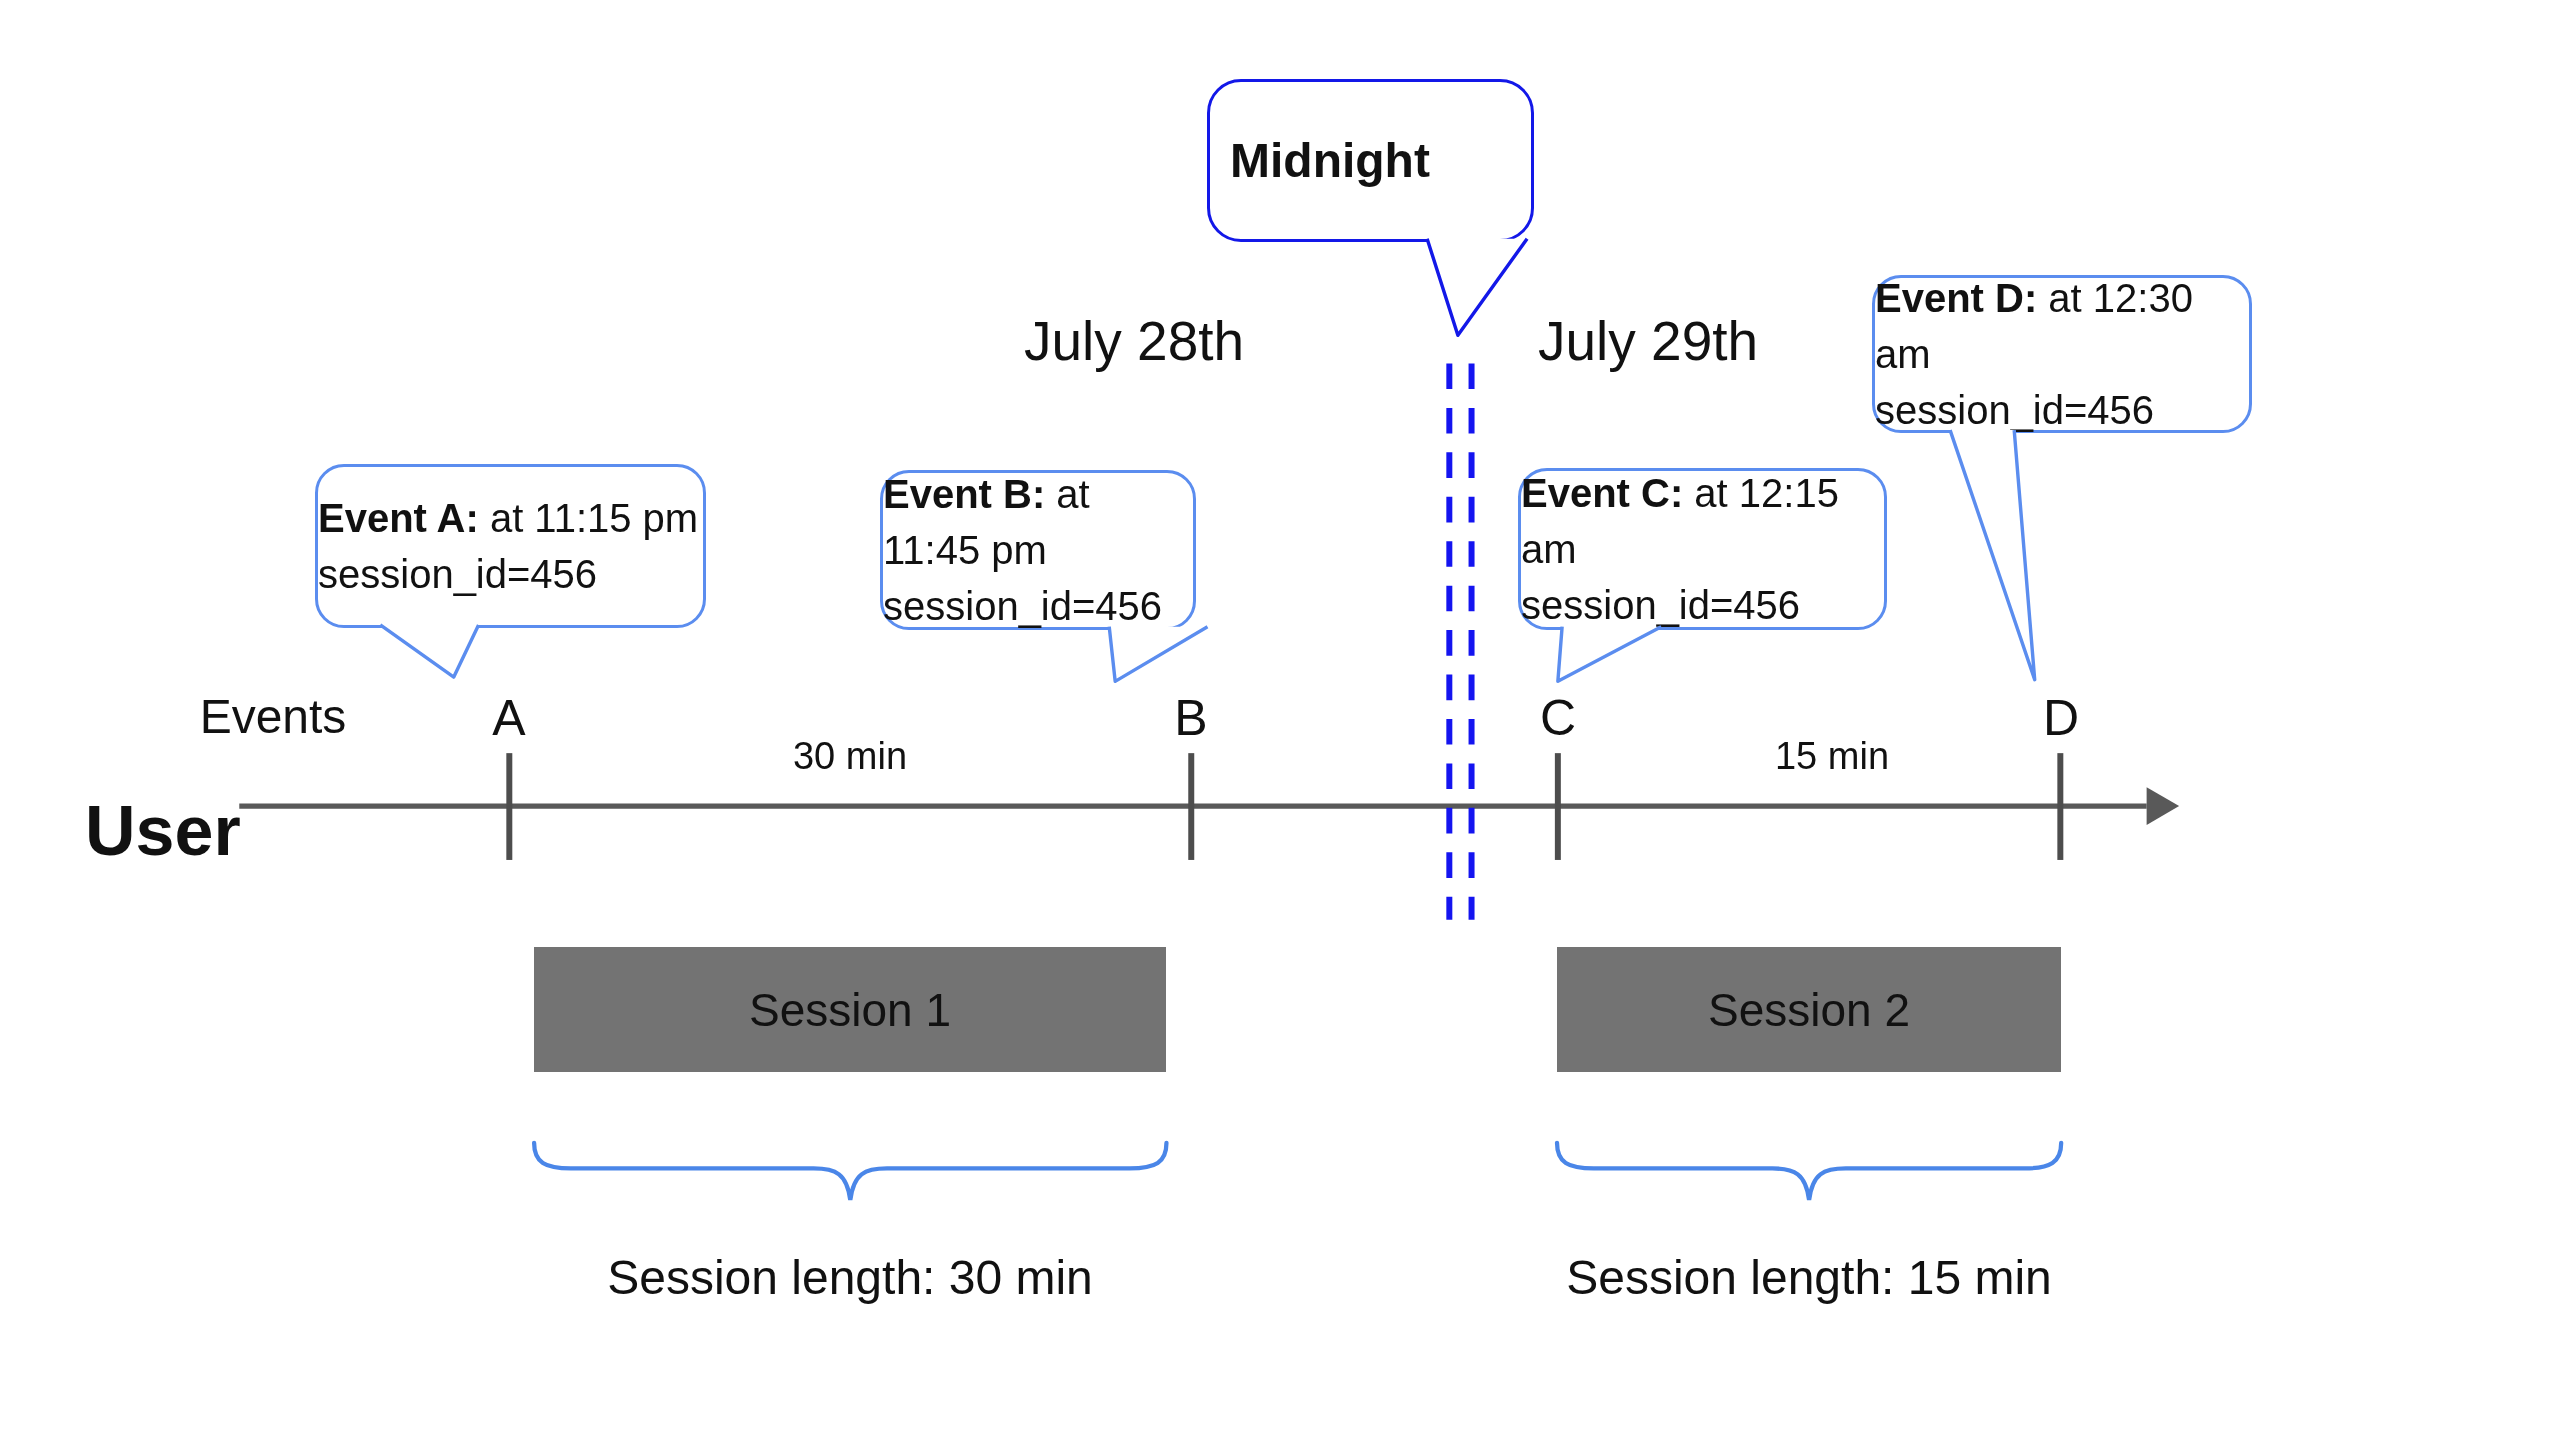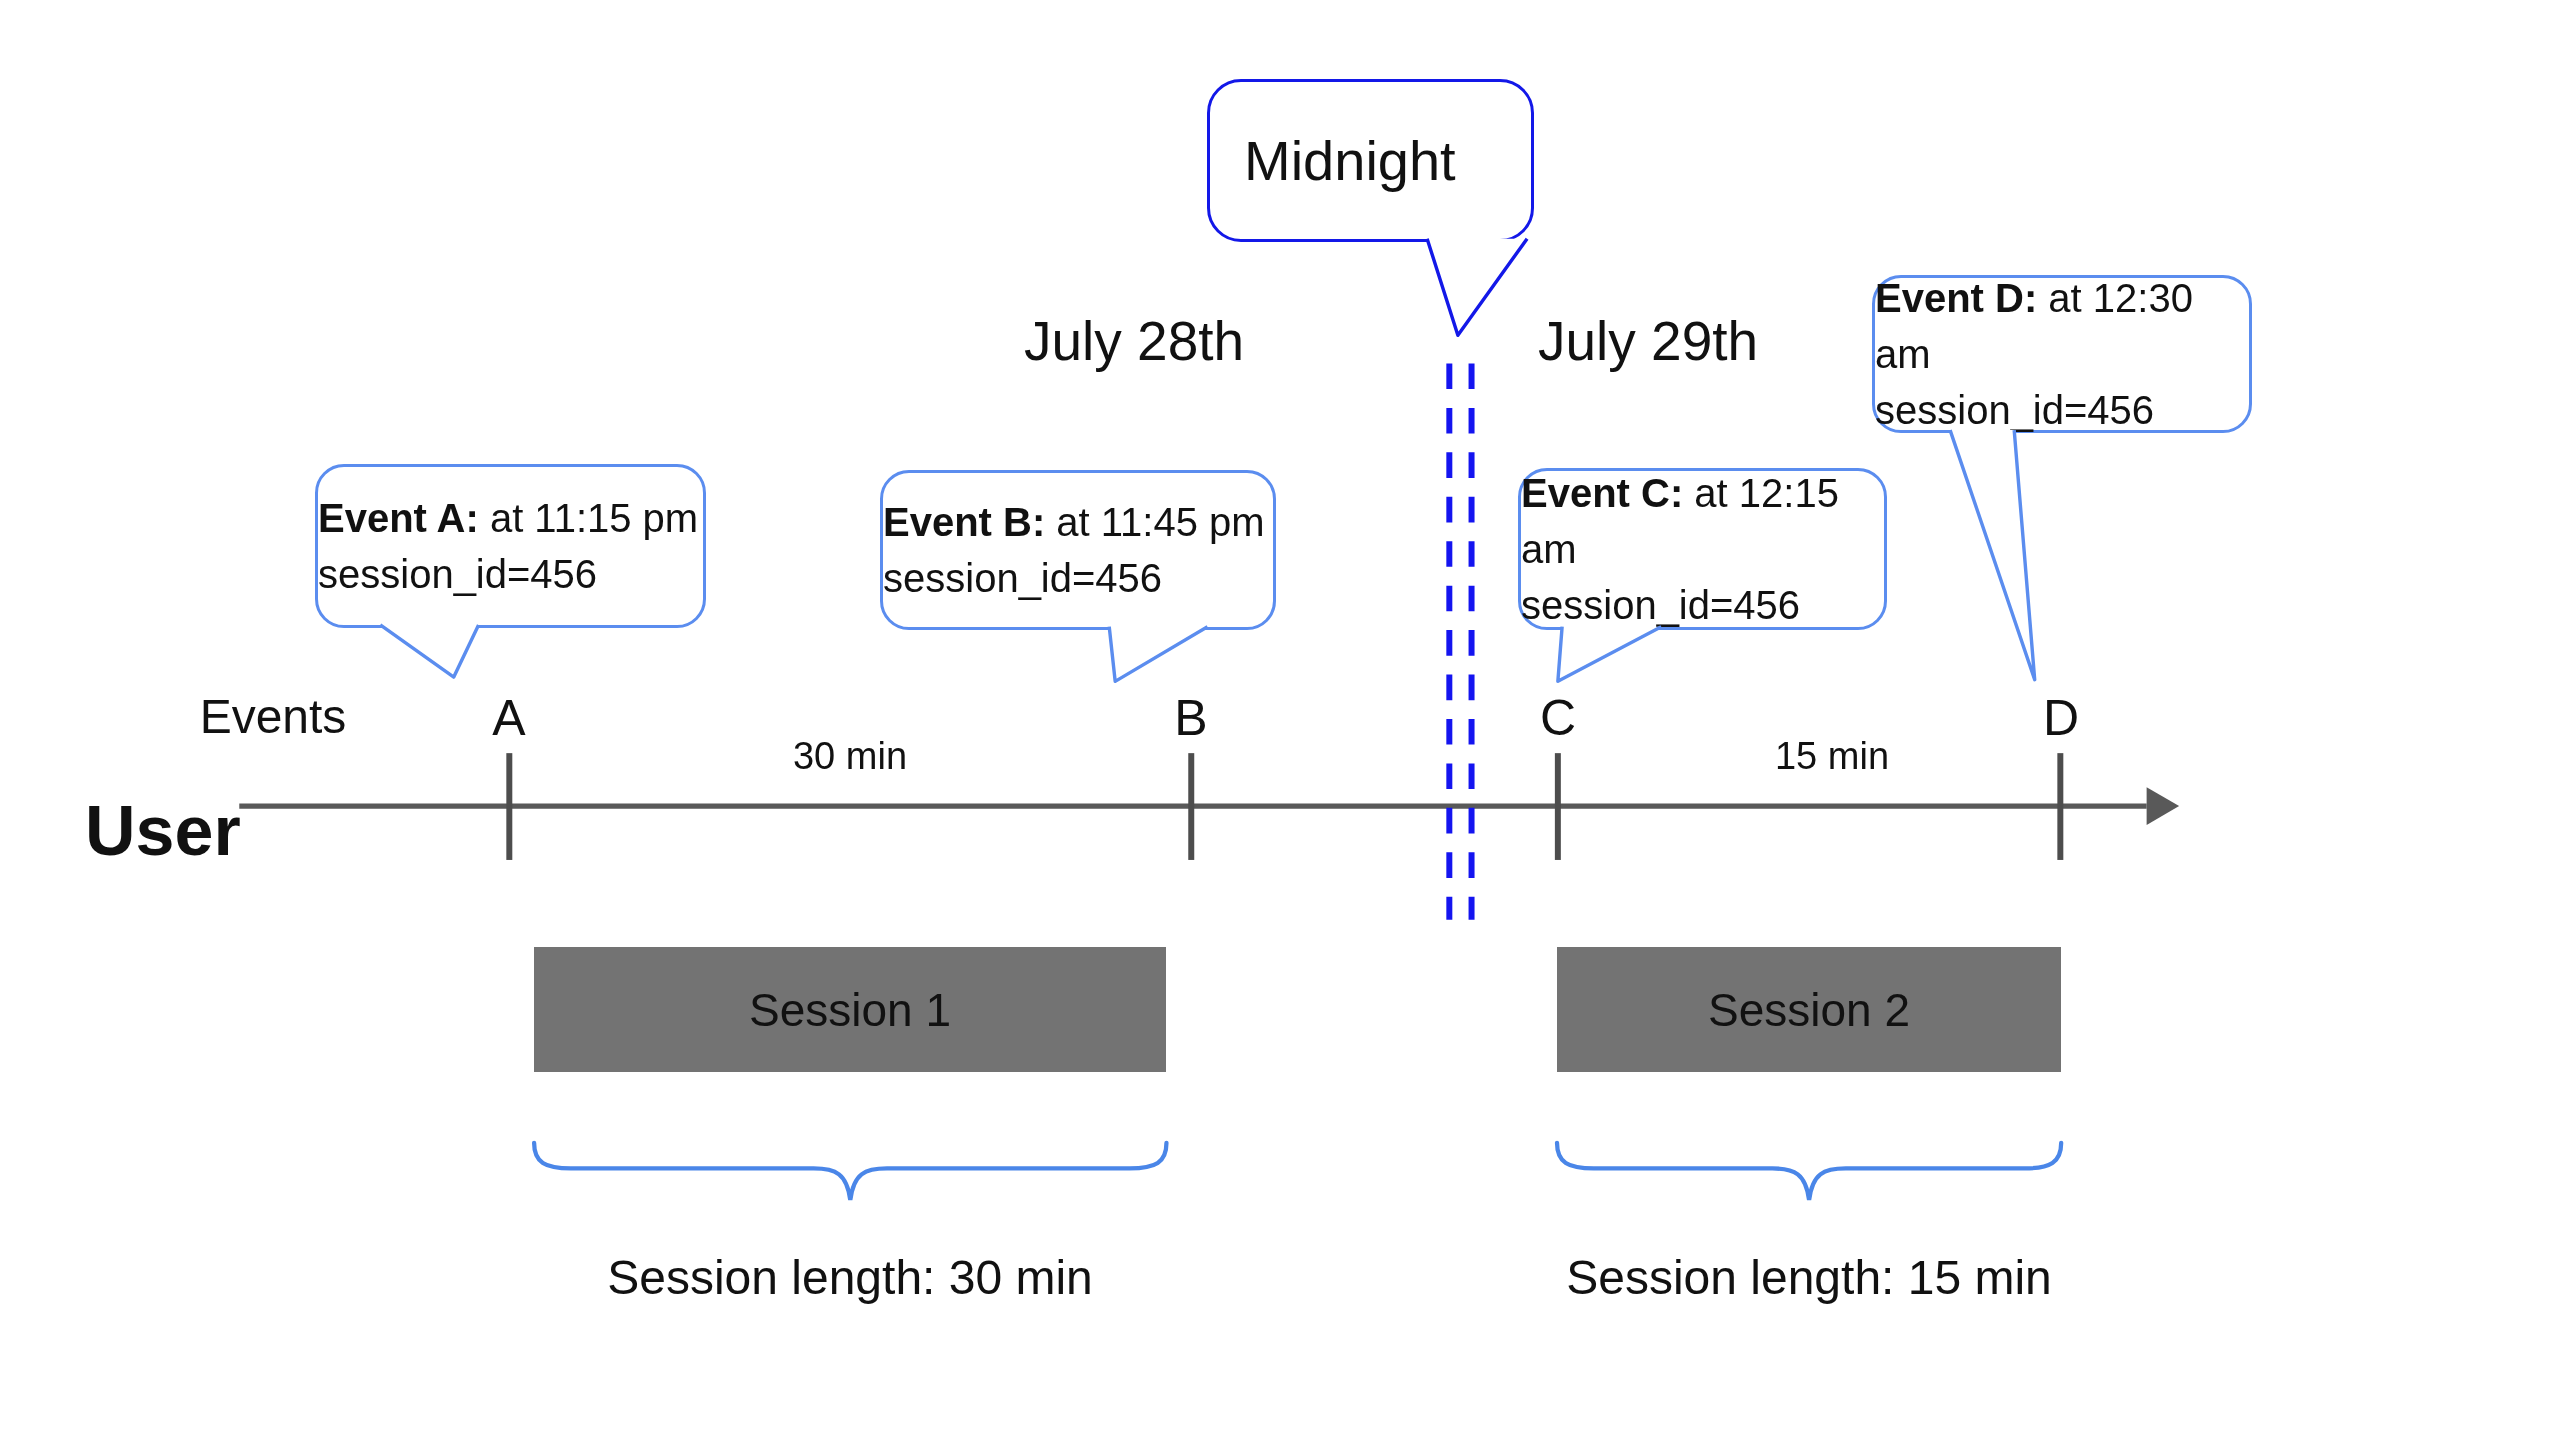--- a/index.html
+++ b/index.html
@@ -10,22 +10,22 @@
   
   .bubble{
     position:absolute;background:#ffffff;box-sizing:border-box;
     display:flex;flex-direction:column;justify-content:center;
   }
   .event-bubble{
     border:3.4px solid #5b8def;border-radius:29px;
     font-size:40px;line-height:56px;
   }
   .midnight-bubble{
-    border:3.4px solid #1318e8;border-radius:34px;padding-left:34px;
-    font-size:56px;line-height:51px;font-weight:normal;
+    border:3.4px solid #1318e8;border-radius:34px;padding-left:20px;
+    font-size:48px;line-height:51px;font-weight:bold;
   }
   .b{font-weight:bold;}
   
   .lbl{position:absolute;white-space:nowrap;}
   .date-lbl{font-size:55px;}
   .letter-lbl{font-size:50px;transform:translateX(-50%);}
   .events-lbl{font-size:48px;transform:translateX(-50%);}
   .user-lbl{font-size:70px;font-weight:bold;}
   .interval-lbl{font-size:38px;transform:translateX(-50%);}
   .length-lbl{font-size:48px;transform:translateX(-50%);}
@@ -47,21 +47,21 @@
   </div>
 
   <div class="lbl date-lbl" style="left:1024px;top:309px;">July 28th</div>
   <div class="lbl date-lbl" style="left:1538px;top:309px;">July 29th</div>
 
   <div class="bubble event-bubble" style="left:315px;top:464px;width:391px;height:164px;">
     <div><span class="b">Event A:</span><span> at 11:15 pm</span></div>
     <div>session_id=456</div>
   </div>
 
-  <div class="bubble event-bubble" style="left:880px;top:470px;width:396px;height:160px;">
+  <div class="bubble event-bubble" style="left:880px;top:470px;width:316px;height:160px;">
     <div><span class="b">Event B:</span><span> at 11:45 pm</span></div>
     <div>session_id=456</div>
   </div>
 
   <div class="bubble event-bubble" style="left:1518px;top:468px;width:369px;height:162px;">
     <div><span class="b">Event C:</span><span> at 12:15 am</span></div>
     <div>session_id=456</div>
   </div>
 
   <div class="bubble event-bubble" style="left:1872px;top:275px;width:380px;height:158px;">

